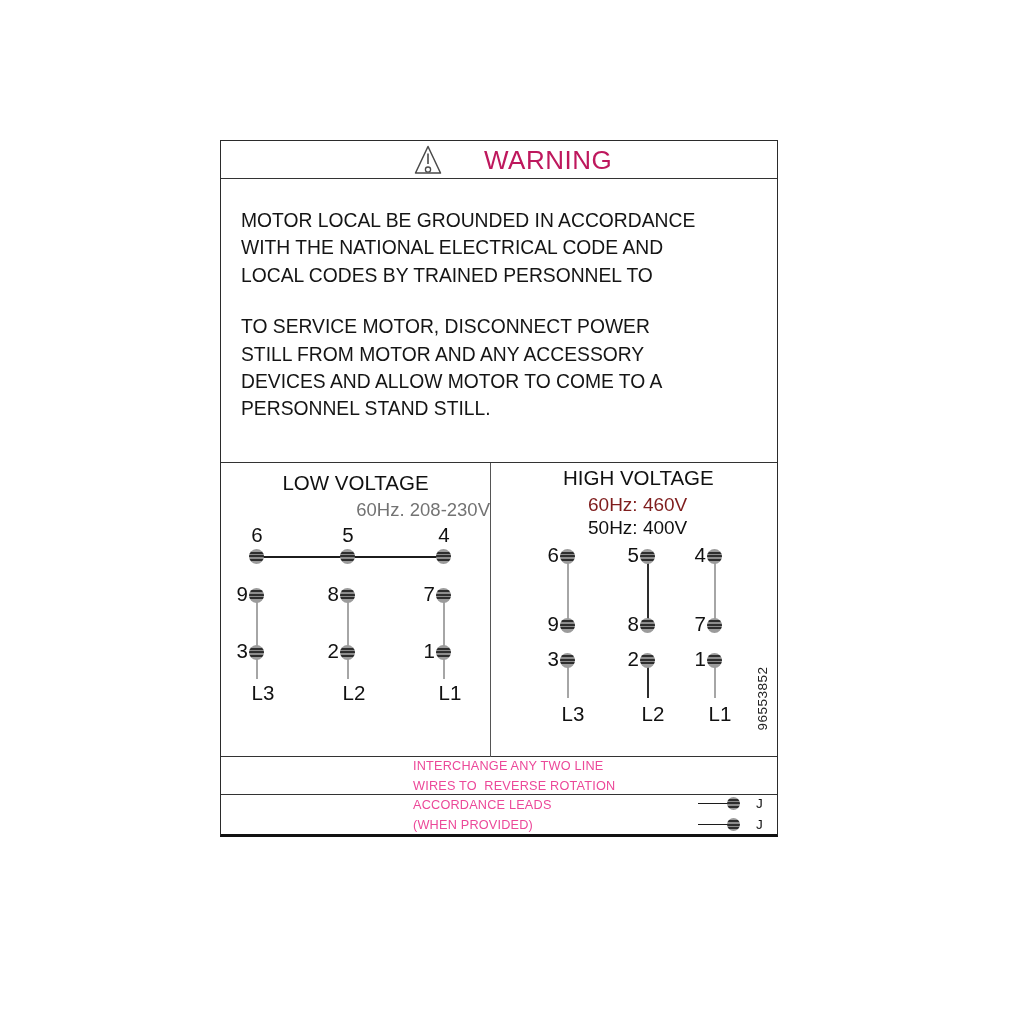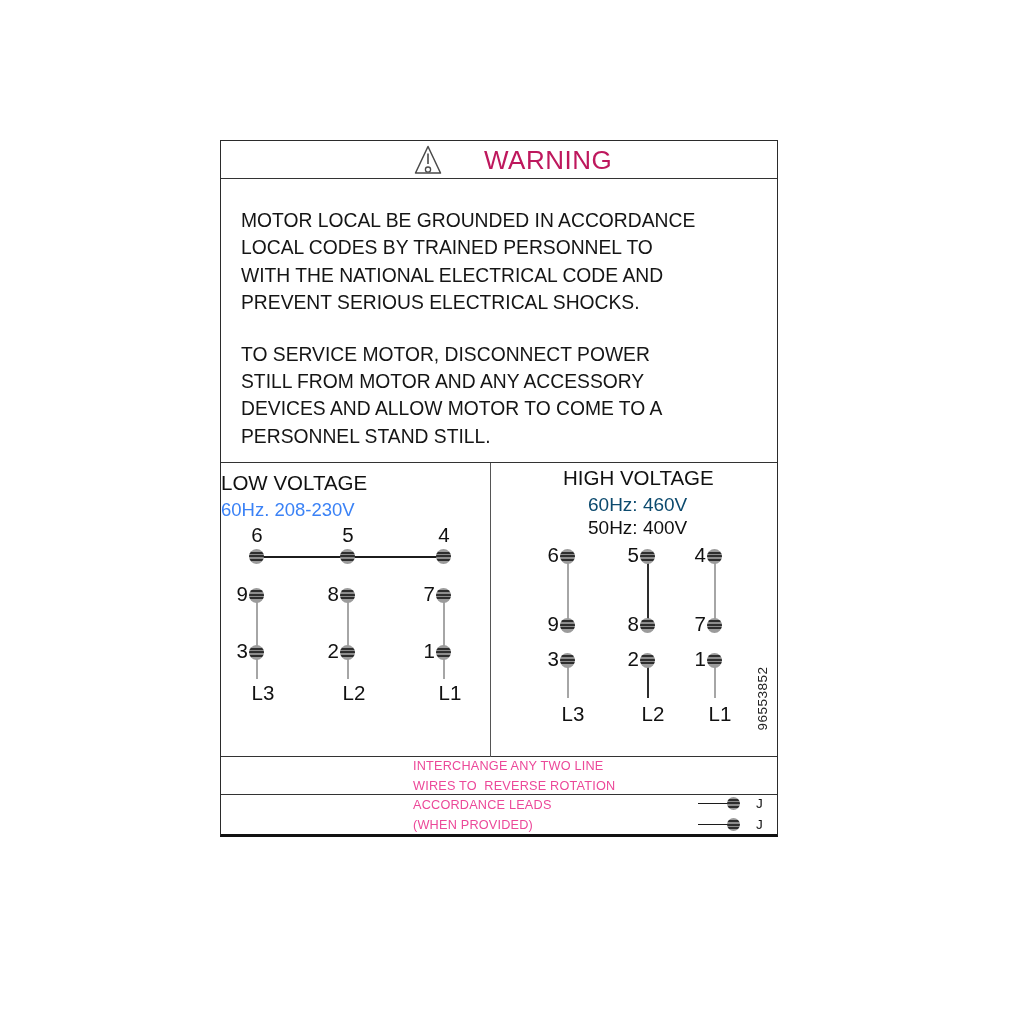--- a/index.html
+++ b/index.html
@@ -19,24 +19,24 @@
   .wline { font-size:19.3px; line-height:27.4px; white-space:nowrap; color:#151515; }
   .para-break { margin-top:24px; }
 
   
   .sec-diagrams { position:relative; height:294px; border-bottom:1.4px solid #333; }
   .pane { position:absolute; top:0; height:294px; }
   .pane-low { left:0; width:269px; }
   .vdivider { position:absolute; left:268.5px; top:0; width:1.5px; height:294px; background:#555; }
   .pane-high { left:270px; width:286px; }
 
-  .lv-title { position:absolute; left:0; top:8px; width:100%; font-size:20.5px; color:#111; }
-  .lv-sub   { position:absolute; left:0; top:36px; width:100%; text-align:left; font-size:18.5px; color:#3b82f6; }
+  .lv-title { position:absolute; left:0; top:8px; width:100%; text-align:center; font-size:20.5px; color:#111; }
+  .lv-sub   { position:absolute; left:0; top:36px; width:100%; text-align:right; font-size:18.5px; color:#737373; }
   .hv-title { position:absolute; left:72px; top:3px; font-size:20.5px; color:#111; }
-  .hv-sub1  { position:absolute; left:97px; top:31px; font-size:19px; color:#0c4a6e; }
+  .hv-sub1  { position:absolute; left:97px; top:31px; font-size:19px; color:#7f1d1d; }
   .hv-sub2  { position:absolute; left:97px; top:54px; font-size:19px; color:#111; }
 
   .t-num { position:absolute; font-size:20.5px; line-height:22px; color:#111; }
   .tc { width:30px; text-align:center; }
   .tr { width:18px; text-align:right; }
   .l-label { position:absolute; width:44px; text-align:center; font-size:20.5px; color:#111; }
 
   .term { position:absolute; width:15px; height:15px; border-radius:50%;
           background:linear-gradient(to bottom,
             #9b9b9b 0px, #9b9b9b 2.5px,
@@ -81,23 +81,22 @@
       <svg class="warn-icon" viewBox="0 0 28 31">
         <path d="M14 2.5 L26.5 29 H1.5 Z" fill="none" stroke="#4a4a4a" stroke-width="1.5" stroke-linejoin="round"></path>
         <line x1="14" y1="9.5" x2="14" y2="20" stroke="#4a4a4a" stroke-width="1.6"></line>
         <circle cx="14" cy="25.6" r="2.6" fill="#ffffff" stroke="#4a4a4a" stroke-width="1.3"></circle>
       </svg>
       <div class="warn-title">WARNING</div>
     </div>
 
     <div class="sec-body">
       <div class="wline">MOTOR LOCAL BE GROUNDED IN ACCORDANCE</div>
+      <div class="wline">WITH THE NATIONAL ELECTRICAL CODE AND</div>
       <div class="wline">LOCAL CODES BY TRAINED PERSONNEL TO</div>
-      <div class="wline">WITH THE NATIONAL ELECTRICAL CODE AND</div>
-      <div class="wline">PREVENT SERIOUS ELECTRICAL SHOCKS.</div>
       <div class="wline para-break">TO SERVICE MOTOR, DISCONNECT POWER</div>
       <div class="wline">STILL FROM MOTOR AND ANY ACCESSORY</div>
       <div class="wline">DEVICES AND ALLOW MOTOR TO COME TO A</div>
       <div class="wline">PERSONNEL STAND STILL.</div>
     </div>
 
     <div class="sec-diagrams">
 
       <div class="pane pane-low">
         <div class="lv-title">LOW VOLTAGE</div>

